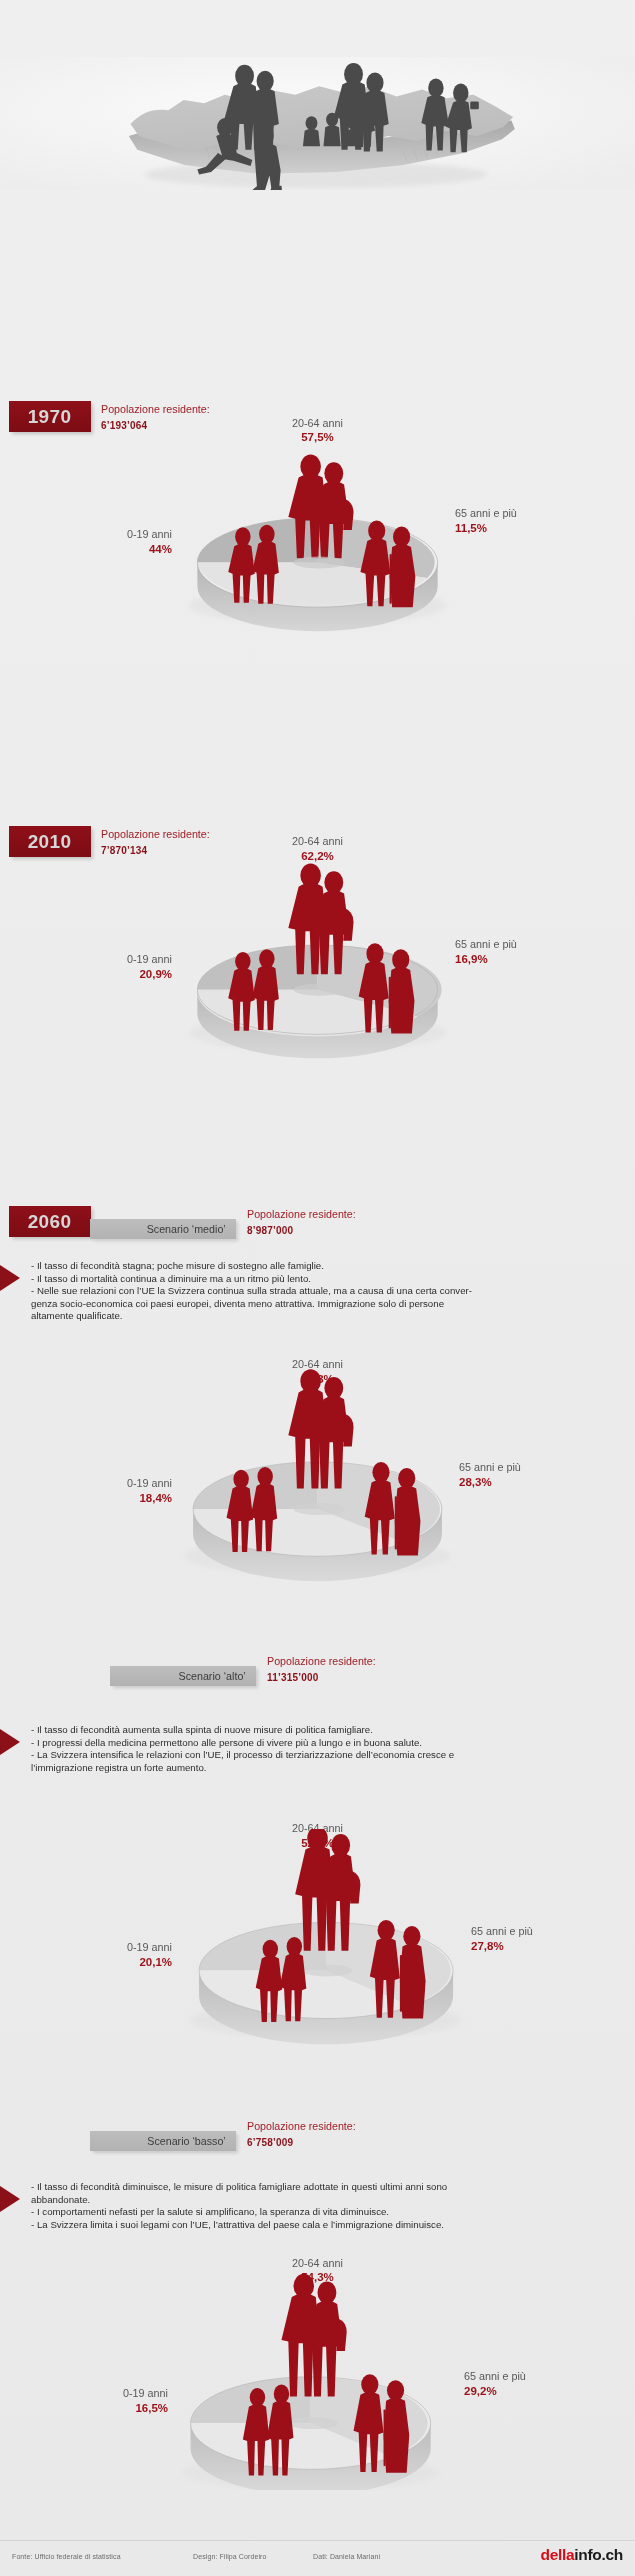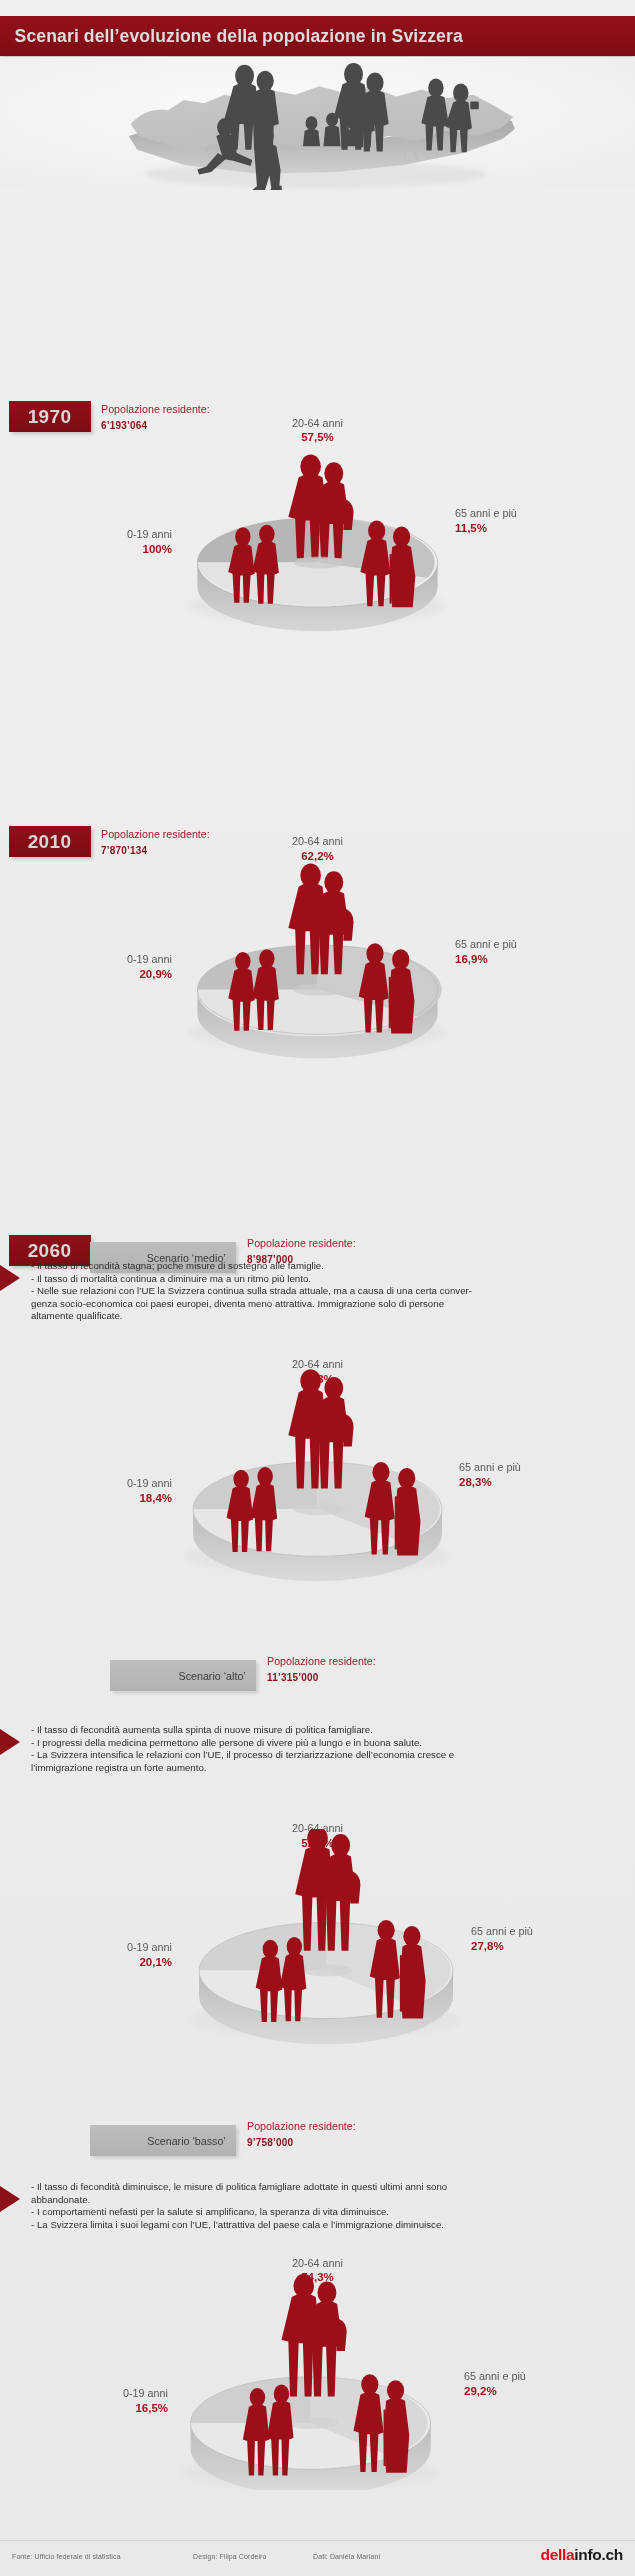--- a/index.html
+++ b/index.html
@@ -44,22 +44,22 @@
     position: absolute; left: 8.6px; top: 0;
     width: 82px; height: 31px;
     background: linear-gradient(180deg,#8e1019 0%, #7d0c14 100%);
     box-shadow: 2.6px 2.6px 3.4px rgba(0,0,0,.18);
     color: #d6d6d6;
     font-size: 19px; font-weight: bold;
     display: flex; align-items: center; justify-content: center;
     letter-spacing: 0.4px;
   }
   .scenbadge {
-    position: absolute; top: 7px;
-    height: 31px;
+    position: absolute; top: 13px;
+    height: 20px;
     background: linear-gradient(180deg,#bdbdbd 0%, #b2b2b2 100%);
     box-shadow: 2.6px 2.6px 3.4px rgba(0,0,0,.14);
     color: #3b3b3b;
     font-size: 10.7px;
     display: flex; align-items: center; justify-content: flex-end;
     padding: 0 10.3px 0 10.3px;
   }
   .popblock { position: absolute; top: -1.7px; }
   .poplabel { color: #a02028; font-size: 10.7px; line-height: 14.6px; }
   .popvalue { color: #8b0e18; font-size: 10px; font-weight: bold; line-height: 19px; letter-spacing:0.2px;}
@@ -100,23 +100,20 @@
     font-size: 15.5px; font-weight: bold; letter-spacing: -0.3px;
   }
   .logo .sw { color: #d80c18; }
   .logo .rest { color: #1b1b1b; }
 </style>
 </head>
 <body>
 
 <div id="page">
 
-  <div class="titlebar">
-    <div class="t">Scenari dell’evoluzione della popolazione in Svizzera</div>
-  </div>
 
   <div class="hero">
     <svg width="635" height="133" viewBox="0 0 740 155">
       <defs>
         <linearGradient id="mapG" x1="0" y1="0" x2="0.4" y2="1">
           <stop offset="0%" stop-color="#c8c8c8"></stop>
             <stop offset="100%" stop-color="#bdbdbd"></stop>
         </linearGradient>
         <linearGradient id="sideG" x1="0" y1="0" x2="0" y2="1">
           <stop offset="0%" stop-color="#a8a8a8"></stop>
@@ -193,21 +190,21 @@
   <div class="yearrow" style="top:365px;margin-top:36px;">
     <div class="yearbadge">1970</div>
     <div class="popblock" style="left:101px; top:0.9px;">
       <div class="poplabel">Popolazione residente:</div>
       <div class="popvalue">6’193’064</div>
     </div>
   </div>
   <div class="chart" style="top:421px; height:197px;">
     <div class="lbl left" style="left:17px; top:107px; width:155px;">
       <span class="cat">0-19 anni</span>
-      <span class="pct">100%</span>
+      <span class="pct">44%</span>
     </div>
     <div class="lbl" style="left:240px; top:-4.3px; width:155px;">
       <span class="cat">20-64 anni</span>
       <span class="pct">57,5%</span>
     </div>
     <div class="lbl right" style="left:455px; top:86px; width:163px;">
       <span class="cat">65 anni e più</span>
       <span class="pct">11,5%</span>
     </div>
     <svg class="pie-wrap" viewBox="0 0 740 230">
@@ -308,21 +305,21 @@
       <g fill="#9c0f18">
         <ellipse cx="437" cy="113" rx="10" ry="12"></ellipse>
         <path d="M426,125 q11,-7 22,0 l5,40 -6,2 -2,38 -6,0 -2,-38 -3,0 -2,38 -6,0 -2,-40 -6,-2 Z"></path>
         <ellipse cx="467" cy="120" rx="10" ry="12"></ellipse>
         <path d="M456,132 q11,-7 22,0 l5,36 -3,38 -24,0 -3,-38 Z"></path>
         <rect x="453" y="140" width="2.5" height="60" rx="1"></rect>
       </g>
     </svg>
   </div>
 
-  <div class="yearrow" style="top:1206px;margin-top:29px;">
+  <div class="yearrow" style="top:1206px;">
     <div class="yearbadge">2060</div>
     <div class="scenbadge" style="left:90px; width:146px;">Scenario ‘medio’</div>
     <div class="popblock" style="left:247px; top:0.9px;">
       <div class="poplabel">Popolazione residente:</div>
       <div class="popvalue">8’987’000</div>
     </div>
   </div>
   <div class="descblock" style="top:1260px; height:53px;">
     <div class="descarrow"></div>
     <div class="desctext" style="white-space:pre-line;">- Il tasso di fecondità stagna; poche misure di sostegno alle famiglie.
@@ -448,21 +445,21 @@
         <path d="M469,132 q11,-7 22,0 l5,40 -3,44 -24,0 -3,-44 Z"></path>
         <rect x="466" y="142" width="2.5" height="66" rx="1"></rect>
       </g>
     </svg>
   </div>
 
   <div class="yearrow" style="top:2118px;">
     <div class="scenbadge" style="left:90px; width:146px;">Scenario ‘basso’</div>
     <div class="popblock" style="left:247px; top:0.9px;">
       <div class="poplabel">Popolazione residente:</div>
-      <div class="popvalue">9’758’000</div>
+      <div class="popvalue">6’758’009</div>
     </div>
   </div>
   <div class="descblock" style="top:2181px; height:53px;">
     <div class="descarrow"></div>
     <div class="desctext" style="white-space:pre-line;">- Il tasso di fecondità diminuisce, le misure di politica famigliare adottate in questi ultimi anni sono
 abbandonate.
 - I comportamenti nefasti per la salute si amplificano, la speranza di vita diminuisce.
 - La Svizzera limita i suoi legami con l’UE, l’attrattiva del paese cala e l’immigrazione diminuisce.</div>
   </div>
   <div class="chart" style="top:2267px; height:223px;">

